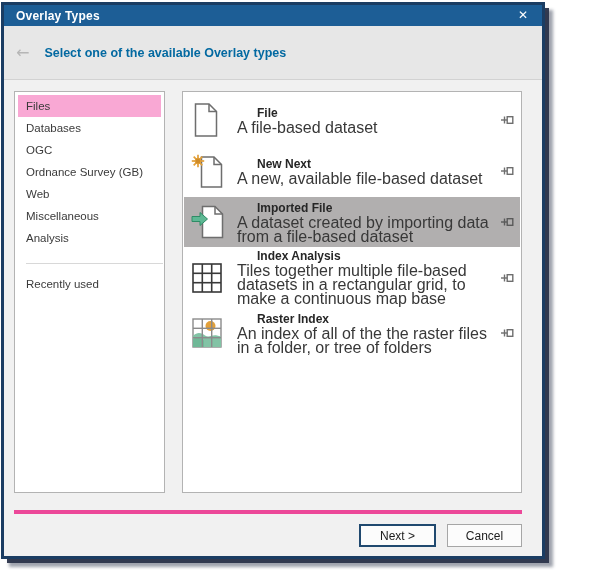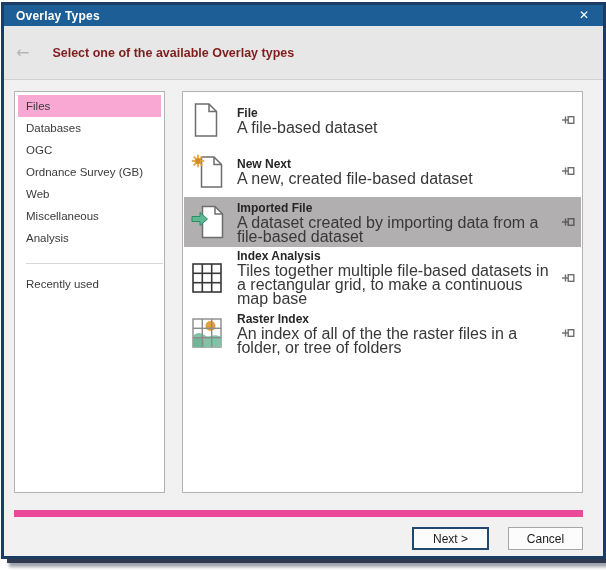--- a/index.html
+++ b/index.html
@@ -2,21 +2,21 @@
 <html><head>
 <meta charset="utf-8">
 <style>
   html,body{margin:0;padding:0;}
   body{
     width:606px;height:570px;background:#ffffff;overflow:hidden;
     font-family:"Liberation Sans","DejaVu Sans",sans-serif;
     -webkit-font-smoothing:antialiased;
   }
   .dialog{
-    position:absolute;left:1px;top:2px;width:605px;height:557px;
+    position:absolute;left:1px;top:2px;width:544px;height:557px;
     border:3px solid #1b3d63;background:#f1f1f1;box-sizing:border-box;
     box-shadow:5px 5px 0 -1px rgba(43,52,74,0.95),8px 8px 3px rgba(43,52,74,0.45);
     display:flex;flex-direction:column;
   }
   
   .titlebar{
     height:21px;flex:none;background:#1d5e96;color:#ffffff;
     display:flex;align-items:center;padding:0 12px;
   }
   .titlebar .title{font-size:12px;font-weight:bold;letter-spacing:.2px;}
@@ -26,21 +26,21 @@
   }
   
   .header{
     height:53px;flex:none;background:#e7e7e7;border-bottom:1px solid #d2d2d2;
     display:flex;align-items:center;padding-left:12px;
   }
   .back-arrow{
     color:#b6b6b6;font-size:16px;line-height:16px;margin-right:15px;
     font-family:"DejaVu Sans",sans-serif;
   }
-  .header .htitle{font-size:12.5px;font-weight:bold;color:#7f1d1d;margin-left:8px;}
+  .header .htitle{font-size:12.5px;font-weight:bold;color:#0369a1;}
   
   .content{
     flex:none;height:402px;display:flex;gap:17px;
     padding:11px 20px 0 10px;box-sizing:content-box;
   }
   .panel{background:#ffffff;border:1px solid #b3b3b3;box-sizing:border-box;}
   .sidebar{width:151px;flex:none;padding-top:3px;}
   .side-item{
     height:22px;line-height:22px;margin:0 3px;padding-left:8px;
     font-size:11.5px;color:#3a3a3a;cursor:default;white-space:nowrap;
@@ -49,27 +49,27 @@
   .side-divider{border:none;border-top:1px solid #d8d8d8;margin:14px 1px 9px 11px;}
   
   .main{flex:1;padding:2px 0;overflow:hidden;}
   .row{
     display:flex;align-items:center;margin:1px 1px;min-height:48px;
     padding:1px 6px 1px 7px;cursor:default;
   }
   .row.selected{background:#b1afaf;align-items:center;}
   .row .icon-box{width:34px;flex:none;display:flex;align-items:center;}
   .row .text{margin-left:12px;flex:1;min-width:0;}
-  .row .name{font-size:12px;font-weight:bold;color:#262626;line-height:15px;}
+  .row .name{font-size:12px;font-weight:bold;color:#262626;line-height:15px;margin-left:20px;}
   .row .desc{font-size:16px;color:#383838;line-height:14px;max-width:336px;}
   .row .pin{flex:none;margin-left:8px;display:flex;align-items:center;cursor:pointer;}
   
   .footer{
-    margin:17px 20px 0 10px;border-top:7px solid #ec4899;
-    padding-top:10px;display:flex;justify-content:flex-end;gap:19px;
+    margin:17px 20px 0 10px;border-top:4px solid #ec4899;
+    padding-top:10px;display:flex;justify-content:flex-end;gap:11px;
   }
   .btn{
     height:23px;font-size:12px;color:#1c1c1c;background:#fcfcfc;
     font-family:"Liberation Sans",sans-serif;cursor:pointer;box-sizing:border-box;
   }
   .btn.primary{width:77px;border:2px solid #20496f;}
   .btn.normal{width:75px;border:1px solid #a6a6a6;}
   svg{display:block;}
 </style>
 </head>
@@ -132,21 +132,21 @@
               <line x1="7" y1="0.8" x2="7" y2="13.2"></line>
               <line x1="0.8" y1="7" x2="13.2" y2="7"></line>
               <line x1="2.7" y1="2.7" x2="11.3" y2="11.3"></line>
               <line x1="11.3" y1="2.7" x2="2.7" y2="11.3"></line>
             </g>
             <circle cx="7" cy="7" r="2.9" fill="#cf8b28" stroke="#e2a03a" stroke-width="1"></circle>
           </svg>
         </span>
         <span class="text">
           <div class="name">New Next</div>
-          <div class="desc">A new, created file-based dataset</div>
+          <div class="desc">A new, available file-based dataset</div>
         </span>
         <span class="pin">
           <svg width="13" height="12" viewBox="0 0 13 12">
             <line x1="0" y1="6" x2="6" y2="6" stroke="#6e6e6e" stroke-width="1.4"></line>
             <line x1="3.5" y1="2.5" x2="3.5" y2="9.5" stroke="#6e6e6e" stroke-width="1.4"></line>
             <rect x="6.2" y="2.7" width="5.6" height="6.6" fill="none" stroke="#6e6e6e" stroke-width="1.4"></rect>
           </svg>
         </span>
       </div>
 

